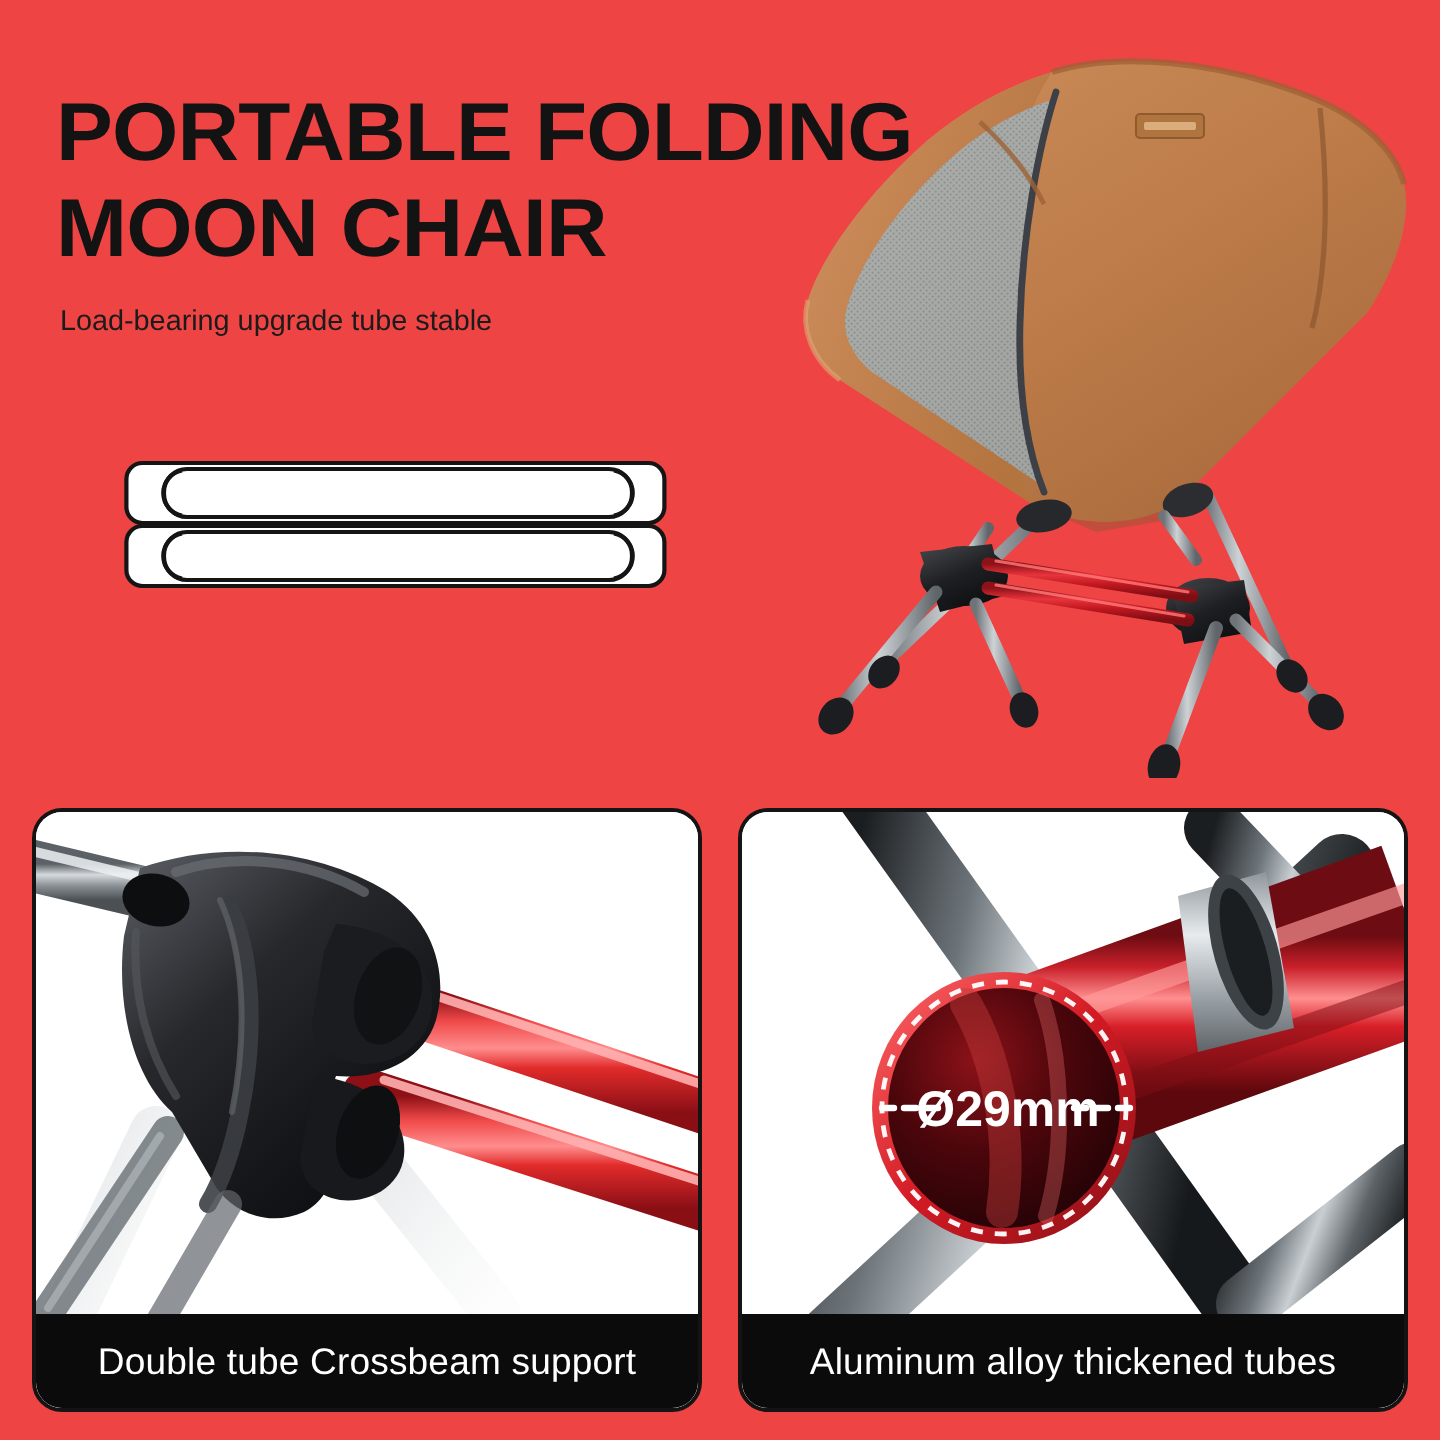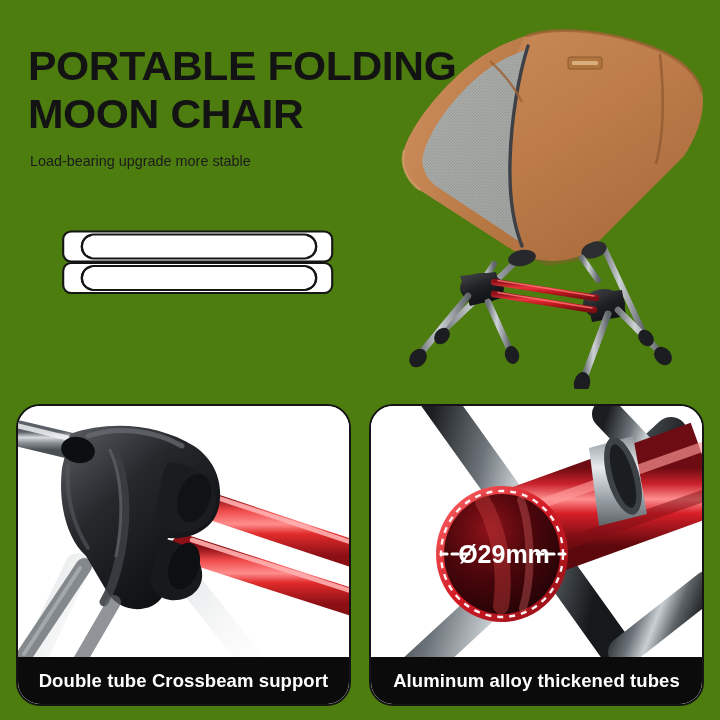--- a/index.html
+++ b/index.html
@@ -10,21 +10,21 @@
   body {
     width: 720px;
     height: 720px;
     overflow: hidden;
     font-family: "Liberation Sans", sans-serif;
     position: relative;
   }
   .page {
     position: absolute;
     inset: 0;
-    background: #4d7c0f;
+    background: #ef4444;
     padding-left: 44px;
   }
 
   
   .headline {
     position: absolute;
     left: 28px;
     top: 42px;
     width: 420px;
   }
@@ -88,21 +88,21 @@
     top: 404px;
     width: 688px;
     height: 302px;
     display: flex;
     gap: 18px;
   }
   .panel {
     position: relative;
     width: 376px;
     height: 302px;
-    border-radius: 24px;
+    border-radius: 15px;
     overflow: hidden;
     background: #ffffff;
     border: 2px solid #141414;
     box-sizing: border-box;
   }
   .panel-media {
     position: absolute;
     left: 0;
     top: 0;
     right: 0;
@@ -111,40 +111,40 @@
   }
   .panel-caption {
     position: absolute;
     left: 0;
     right: 0;
     bottom: 0;
     height: 47px;
     background: #0b0b0b;
     color: #ffffff;
     font-size: 18.5px;
-    font-weight: 700;
+    font-weight: 400;
     display: flex;
     align-items: center;
     justify-content: center;
     letter-spacing: 0.1px;
   }
   svg { display: block; }
 </style>
 </head>
 <body>
 
 <div class="page">
 
   <div class="headline">
     <div class="line">PORTABLE FOLDING</div>
     <div class="line">MOON CHAIR</div>
   </div>
 
   <div class="subcopy">
-    <div class="sline">Load-bearing upgrade more stable</div>
+    <div class="sline">Load-bearing upgrade tube stable</div>
   </div>
 
   <div class="tube-diagram">
     <svg width="272" height="70" viewBox="0 0 272 70">
       <g fill="#ffffff" stroke="#151515" stroke-width="2.1">
 
         <rect x="1.2" y="2.5" width="269" height="30" rx="8" ry="8"></rect>
 
         <rect x="20" y="5.5" width="234" height="24" rx="11.5" ry="11.5"></rect>
 

